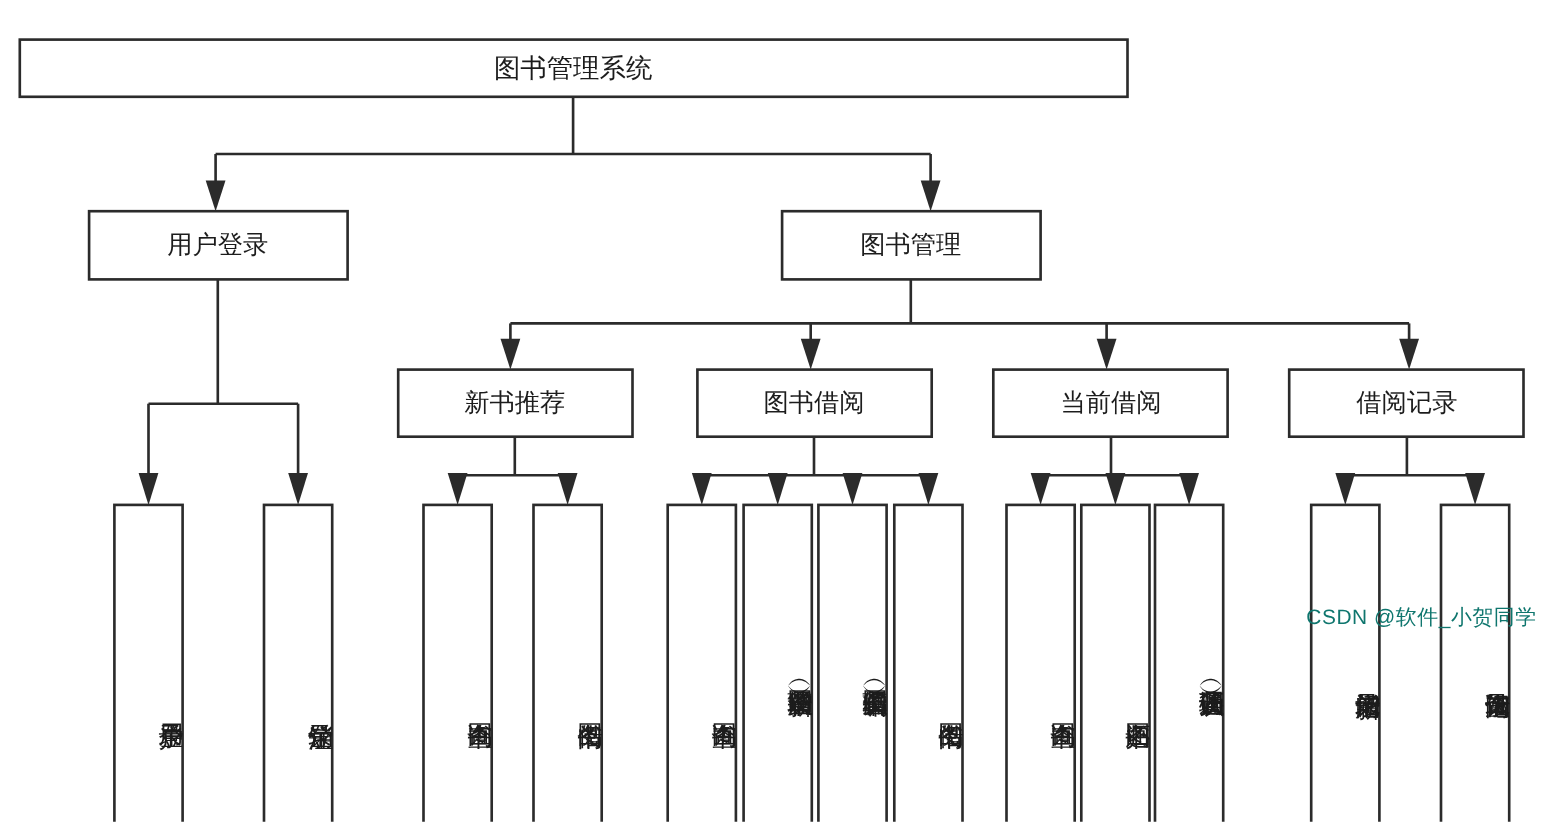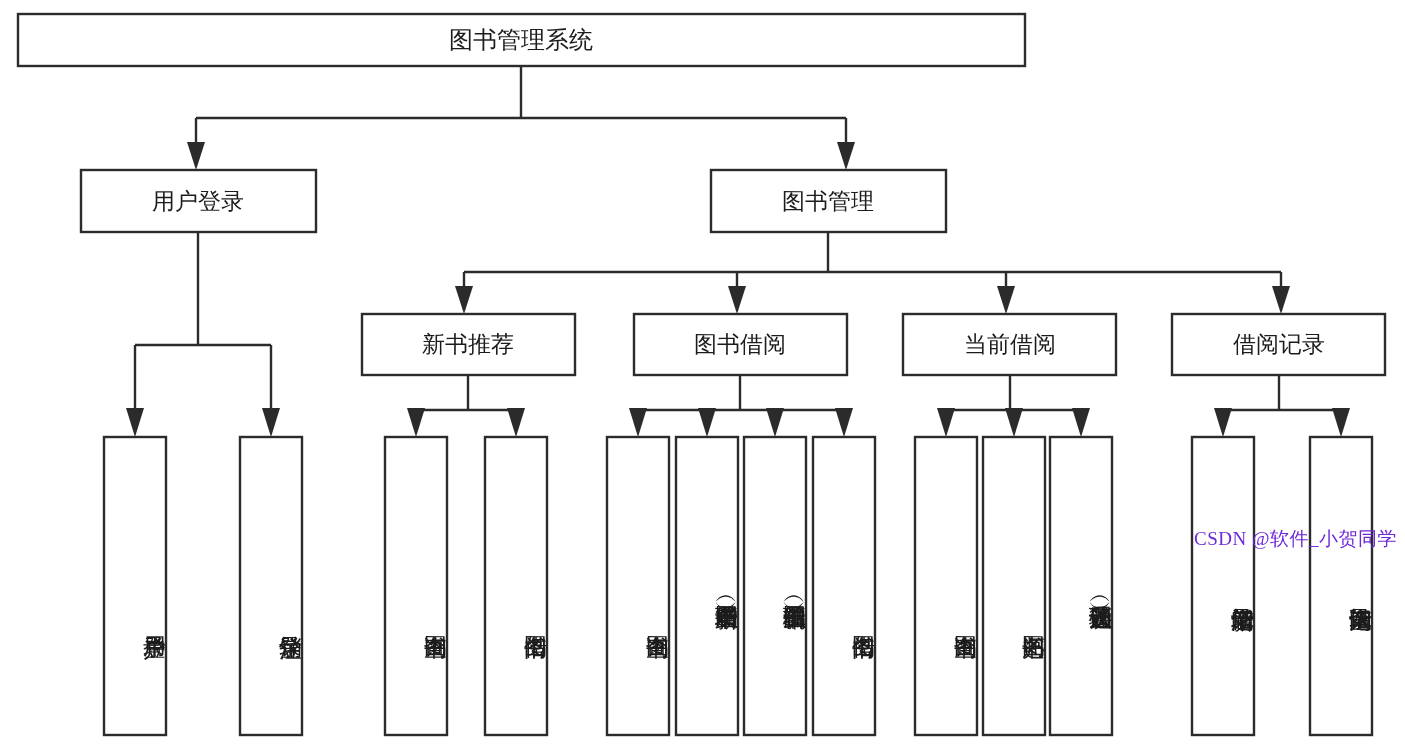--- a/index.html
+++ b/index.html
@@ -11,20 +11,21 @@
     width: 1405px;
     height: 747px;
     font-family: "DejaVu Sans", "Liberation Sans", sans-serif;
     overflow: hidden;
   }
   #diagram-root {
     position: relative;
     width: 1405px;
     height: 558px;
     background: #ffffff;
+    margin-top: 22px;
   }
   svg.diagram-canvas {
     position: absolute;
     top: 0;
     left: 0;
     width: 1405px;
     height: 747px;
     display: block;
   }
   .node-box {
@@ -69,23 +70,23 @@
     white-space: nowrap;
     pointer-events: none;
     display: flex;
     align-items: flex-start;
     justify-content: center;
   }
   .watermark {
     position: absolute;
     right: 8px;
     bottom: 6px;
-    font-family: Liberation Serif, serif;
+    font-family: Liberation Sans, sans-serif;
     font-size: 19px;
-    color: #6d28d9;
+    color: #0f766e;
     letter-spacing: 0.5px;
     white-space: nowrap;
   }
 </style>
 </head>
 <body>
 
 <div id="diagram-root">
 
   <svg class="diagram-canvas" viewBox="0 0 1405 747" xmlns="http://www.w3.org/2000/svg">

